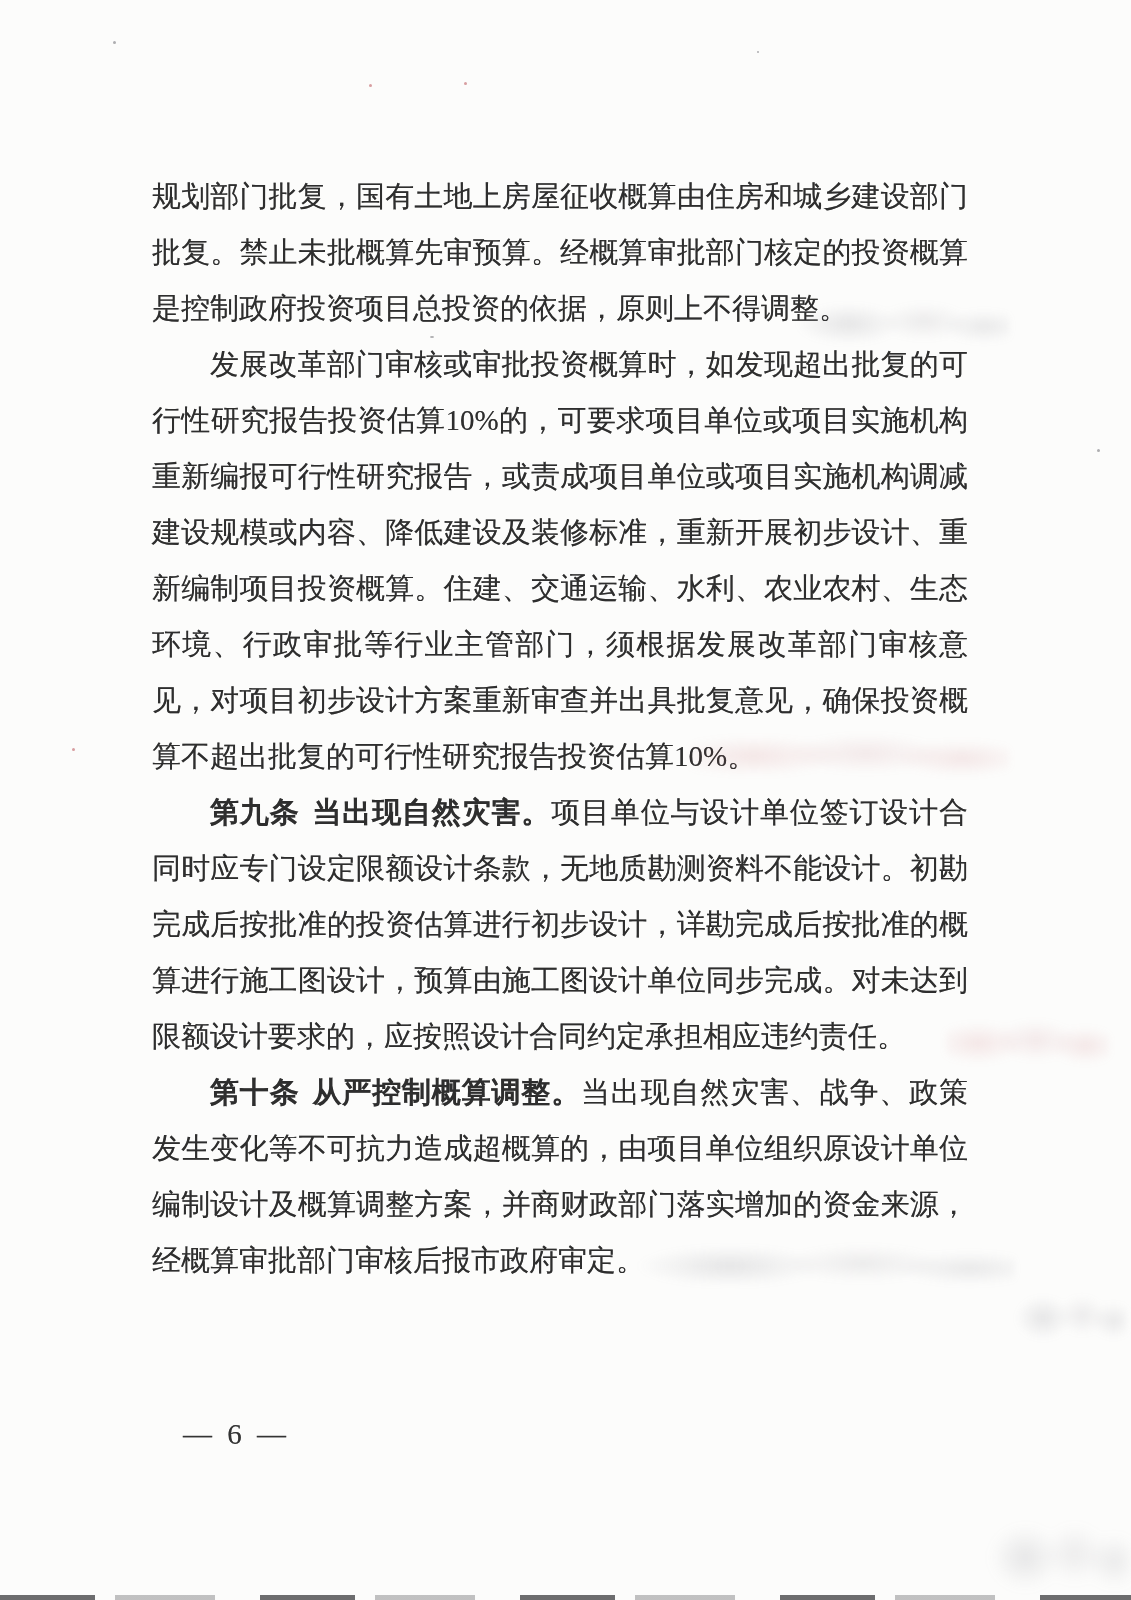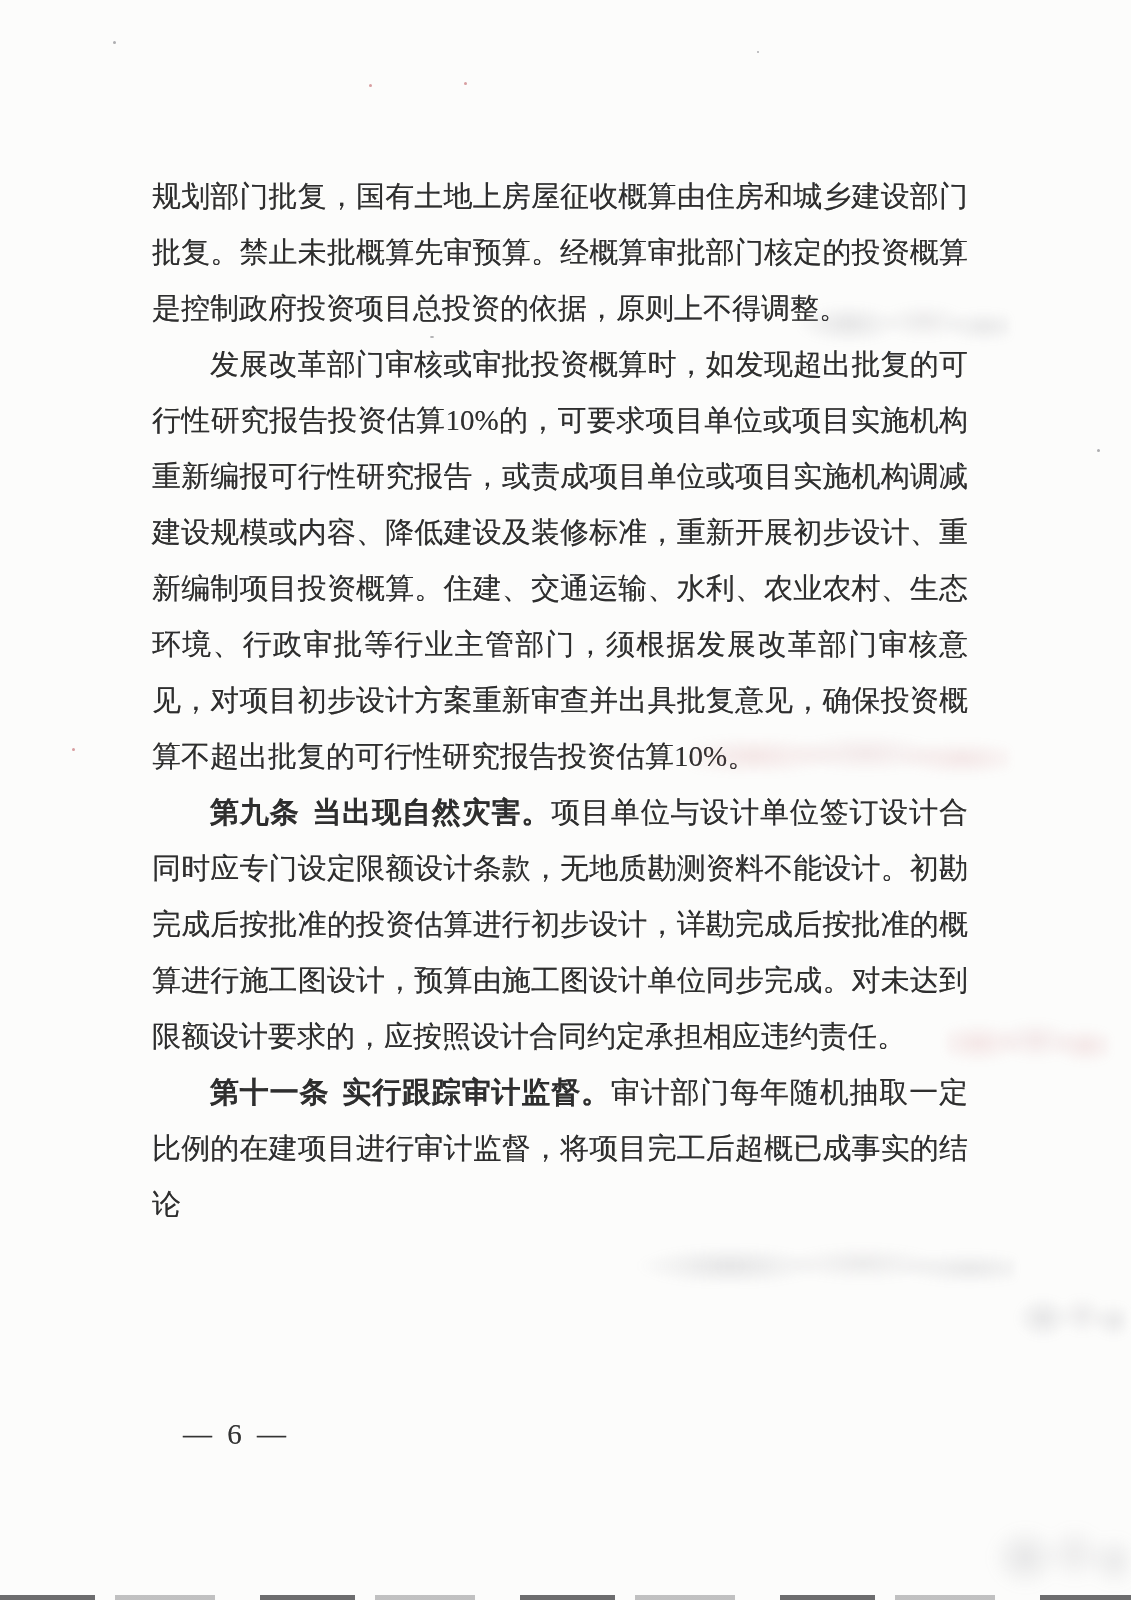--- a/index.html
+++ b/index.html
@@ -113,21 +113,21 @@
 </style>
 </head>
 <body>
 
 <div class="page">
 
   <div class="doc-body">
       <p class="para">规划部门批复，国有土地上房屋征收概算由住房和城乡建设部门批复。禁止未批概算先审预算。经概算审批部门核定的投资概算是控制政府投资项目总投资的依据，原则上不得调整。</p>
       <p class="para indent">发展改革部门审核或审批投资概算时，如发现超出批复的可行性研究报告投资估算10%的，可要求项目单位或项目实施机构重新编报可行性研究报告，或责成项目单位或项目实施机构调减建设规模或内容、降低建设及装修标准，重新开展初步设计、重新编制项目投资概算。住建、交通运输、水利、农业农村、生态环境、行政审批等行业主管部门，须根据发展改革部门审核意见，对项目初步设计方案重新审查并出具批复意见，确保投资概算不超出批复的可行性研究报告投资估算10%。</p>
       <p class="para indent"><span class="heading-num">第九条</span><span class="heading-title">当出现自然灾害。</span>项目单位与设计单位签订设计合同时应专门设定限额设计条款，无地质勘测资料不能设计。初勘完成后按批准的投资估算进行初步设计，详勘完成后按批准的概算进行施工图设计，预算由施工图设计单位同步完成。对未达到限额设计要求的，应按照设计合同约定承担相应违约责任。</p>
-      <p class="para indent"><span class="heading-num">第十一条</span><span class="heading-title">实行跟踪审计监督。</span>审计部门每年随机抽取一定比例的在建项目进行审计监督，将项目完工后超概已成事实的结论</p>
+      <p class="para indent"><span class="heading-num">第十条</span><span class="heading-title">从严控制概算调整。</span>当出现自然灾害、战争、政策发生变化等不可抗力造成超概算的，由项目单位组织原设计单位编制设计及概算调整方案，并商财政部门落实增加的资金来源，经概算审批部门审核后报市政府审定。</p>
     </div>
 
   <div class="page-number">— 6 —</div>
 
   <div class="smudge smudge-gray" id="smudge-1"></div>
   <div class="smudge smudge-pink" id="smudge-2"></div>
   <div class="smudge smudge-pink" id="smudge-3"></div>
   <div class="smudge smudge-gray" id="smudge-4"></div>
   <div class="smudge smudge-gray" id="smudge-5"></div>
   <div class="smudge smudge-gray" id="smudge-6"></div>

